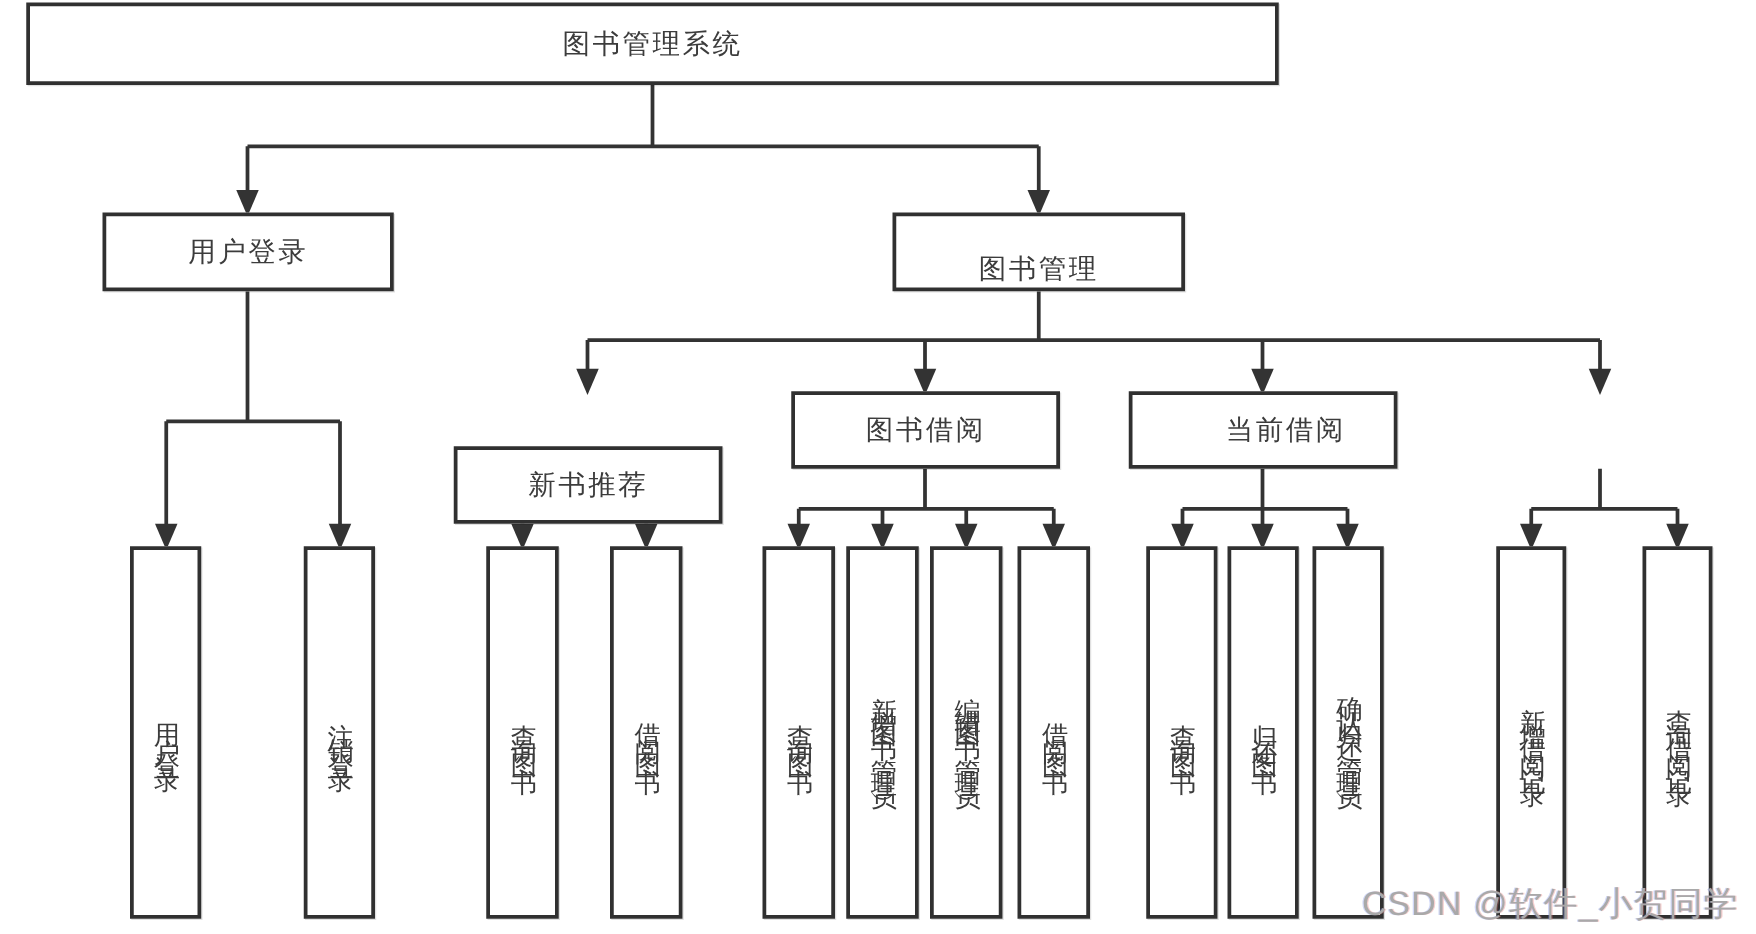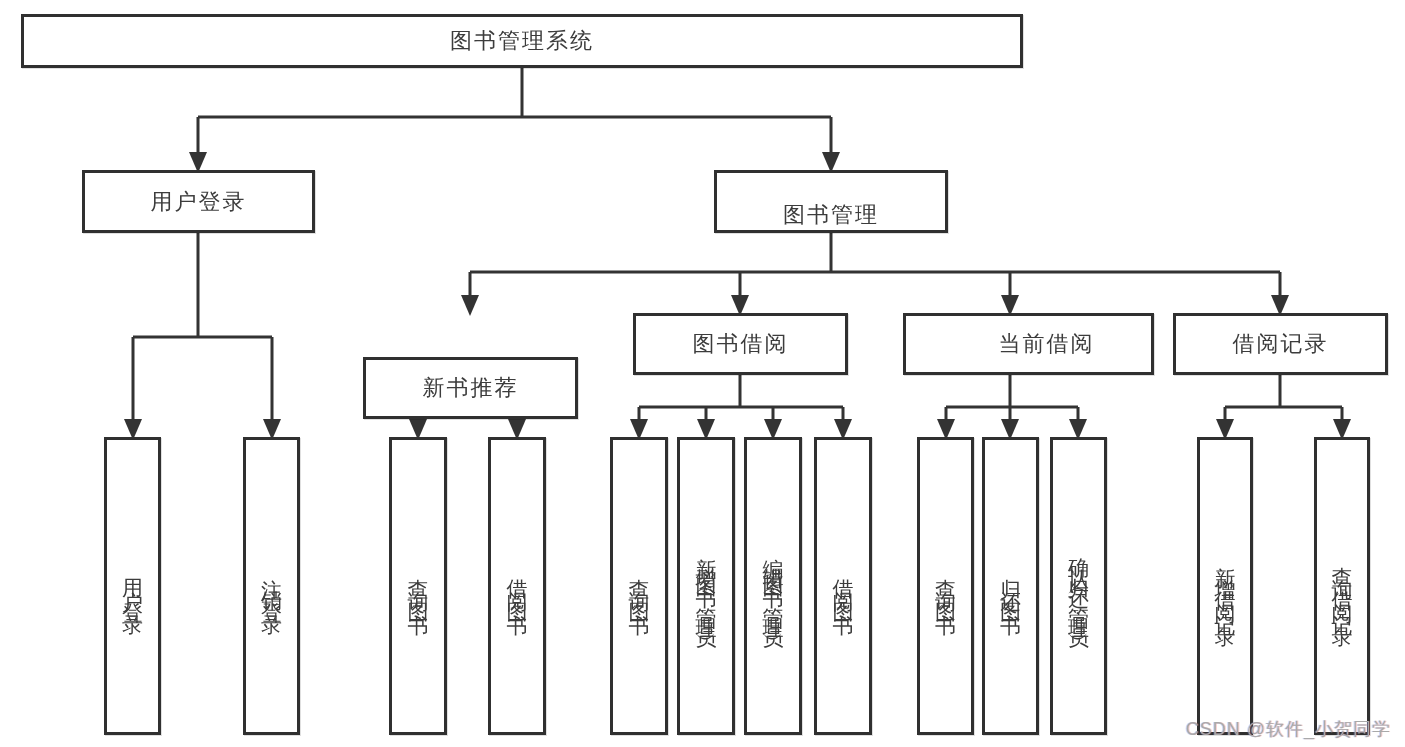--- a/index.html
+++ b/index.html
@@ -42,21 +42,21 @@
     text-orientation: mixed;
     font-size: 21px;
     letter-spacing: 12px;
     white-space: nowrap;
   }
   .node.tight .v-label { letter-spacing: 10px; }
   .watermark {
     position: absolute;
     right: 14px;
     bottom: 6px;
-    font-size: 18px;
+    font-size: 27px;
     color: #a9a9a9;
     letter-spacing: 1px;
     text-shadow: 1px 0 0 rgba(230,120,120,0.35), -1px 0 0 rgba(120,140,230,0.35);
     white-space: nowrap;
     margin-top: 12px;
   }
 </style>
 </head>
 <body>
 
@@ -88,42 +88,39 @@
       <polygon points="764,419 782,419 773,440"></polygon>
       <polygon points="834,419 852,419 843,440"></polygon>
       <polygon points="937,419 955,419 946,440"></polygon>
       <polygon points="1001,419 1019,419 1010,440"></polygon>
       <polygon points="1069,419 1087,419 1078,440"></polygon>
       <polygon points="1216,419 1234,419 1225,440"></polygon>
       <polygon points="1333,419 1351,419 1342,440"></polygon>
     </g>
   </svg>
 
-  <div class="node" style="left:21px; top:14px; width:1002px; height:54px;">
+  <div class="node" style="left:21px; top:2px; width:1002px; height:66px;">
     <span class="h-label">图书管理系统</span>
   </div>
 
   <div class="node" style="left:82px; top:170px; width:233px; height:63px;">
     <span class="h-label">用户登录</span>
   </div>
   <div class="node" style="left:714px; top:170px; width:234px; height:63px;align-items:flex-end;">
     <span class="h-label">图书管理</span>
   </div>
 
   <div class="node" style="left:363px; top:313px; width:215px; height:62px;margin-top:44px;">
     <span class="h-label">新书推荐</span>
   </div>
   <div class="node" style="left:633px; top:313px; width:215px; height:62px;">
     <span class="h-label">图书借阅</span>
   </div>
-  <div class="node" style="left:903px; top:313px; width:251px; height:62px;padding-left:36px;">
+  <div class="node" style="left:903px; top:313px; width:215px; height:62px;padding-left:36px;">
     <span class="h-label">当前借阅</span>
-  </div>
-  <div class="node" style="left:1173px; top:313px; width:215px; height:62px;">
-    <span class="h-label">借阅记录</span>
   </div>
 
   <div class="node" style="left:104px; top:437px; width:57px; height:298px;">
     <span class="v-label">用户登录</span>
   </div>
   <div class="node" style="left:243px; top:437px; width:57px; height:298px;">
     <span class="v-label">注销登录</span>
   </div>
 
   <div class="node" style="left:389px; top:437px; width:58px; height:298px;">

